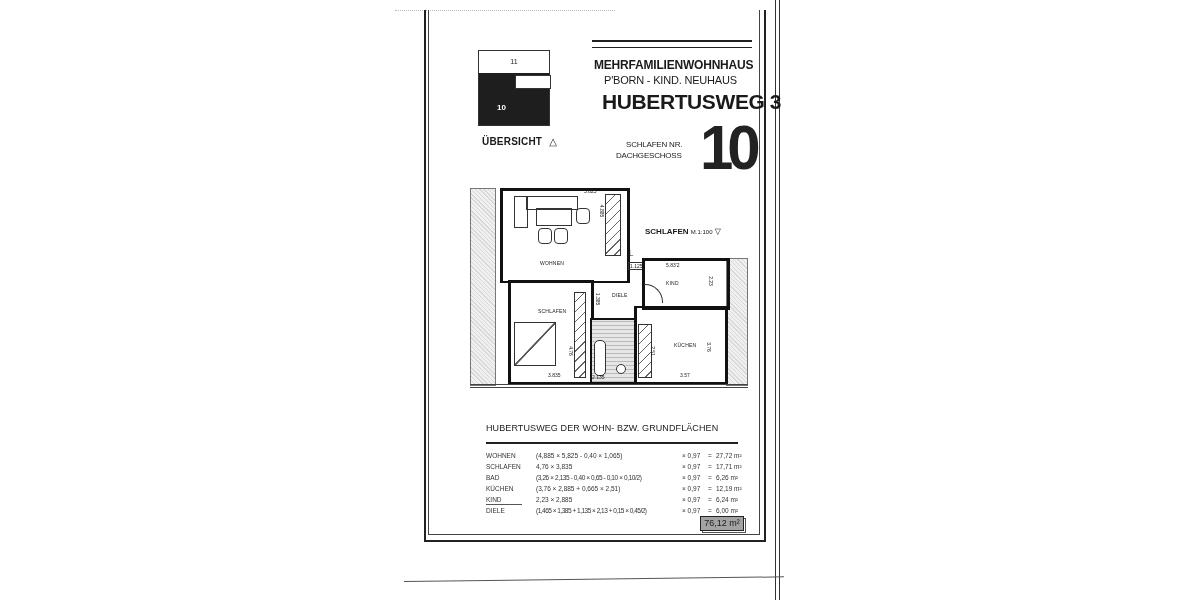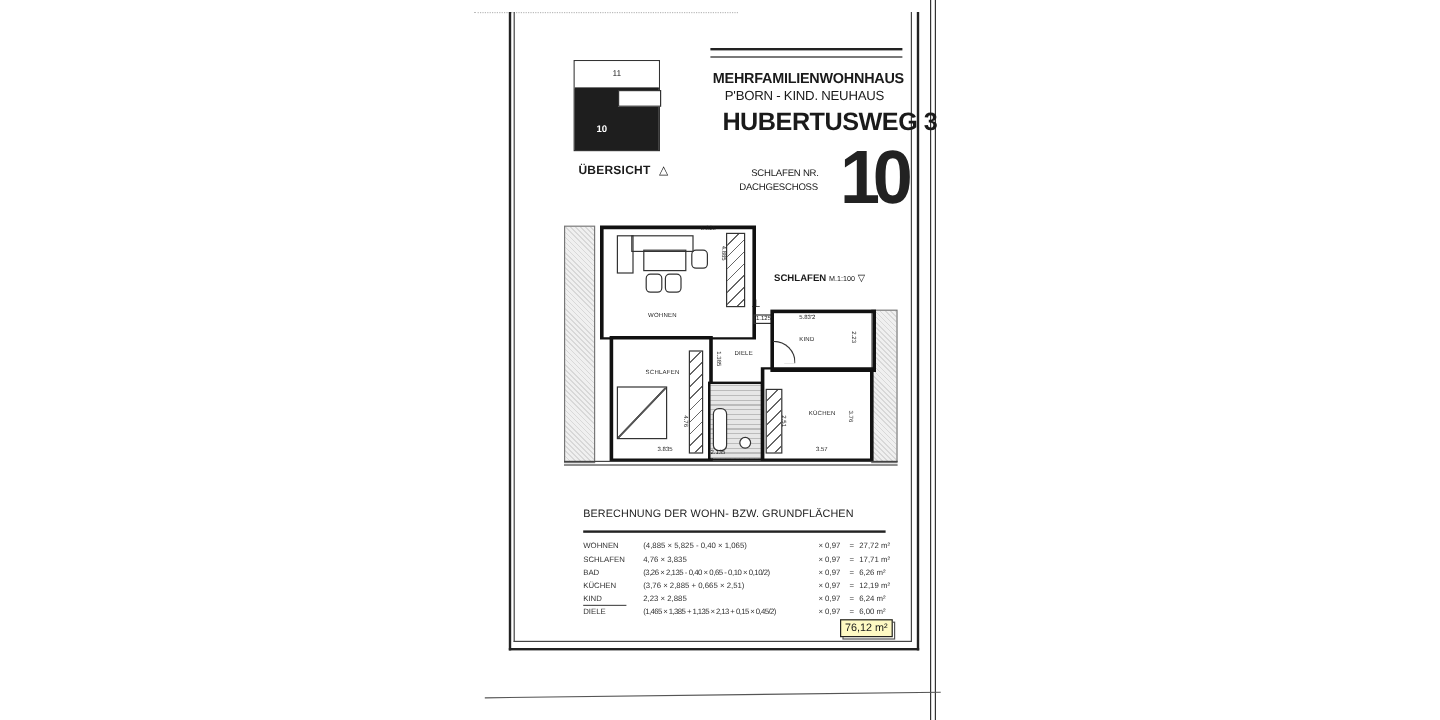--- a/index.html
+++ b/index.html
@@ -123,21 +123,21 @@
   <div class="abs" style="left:164px;top:126px;width:88px;height:74px;border:3px solid #111;border-top:2px solid #111;"></div>
   <div class="abs" style="left:168px;top:144px;width:12px;height:52px;border:1px solid #333;background:repeating-linear-gradient(135deg,transparent 0 6px,#666 6px 7px);"></div>
   <div class="abs room-label" style="left:204px;top:162px;">KÜCHEN</div>
   <div class="abs dim" style="left:178px;top:168px;transform:rotate(90deg);">2.51</div>
   <div class="abs dim" style="left:210px;top:192px;">3.57</div>
   <div class="abs dim" style="left:234px;top:164px;transform:rotate(90deg);">3.76</div>
 
   <div class="abs" style="left:0;top:204px;width:278px;height:2px;border-top:1px solid #444;border-bottom:1px solid #444;"></div>
 </div>
 
-<div class="abs calc-title">BERECHNUNG  DER WOHN- BZW. GRUNDFLÄCHEN</div>
+<div class="abs calc-title">HUBERTUSWEG  DER WOHN- BZW. GRUNDFLÄCHEN</div>
 <div class="abs calc-rule"></div>
 
 <div class="calc-row" style="top:452px;">
   <span style="left:0;">WOHNEN</span>
   <span style="left:50px;">(4,885 × 5,825 - 0,40 × 1,065)</span>
   <span style="left:196px;">× 0,97</span>
   <span style="left:222px;">=</span>
   <span style="left:230px;">27,72 m²</span>
 </div>
 <div class="calc-row" style="top:463px;">
@@ -171,13 +171,13 @@
 <div class="abs" style="left:486px;top:504px;width:36px;height:1px;background:#555;"></div>
 <div class="calc-row" style="top:507px;">
   <span style="left:0;">DIELE</span>
   <span style="left:50px;letter-spacing:-0.5px;">(1,465 × 1,385 + 1,135 × 2,13 + 0,15 × 0,45/2)</span>
   <span style="left:196px;">× 0,97</span>
   <span style="left:222px;">=</span>
   <span style="left:230px;">6,00 m²</span>
 </div>
 
 <div class="abs total-box-shadow"></div>
-<div class="abs total-box" style="background:#fef9c3;">76,12 m²</div>
+<div class="abs total-box" style="background:#a3a3a3;">76,12 m²</div>
 
 </body></html>

